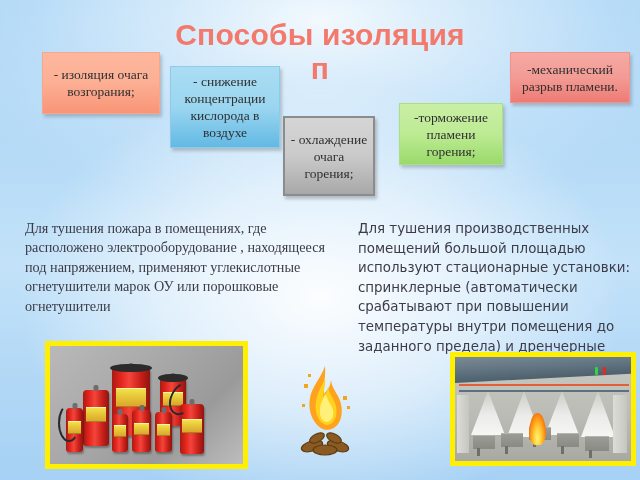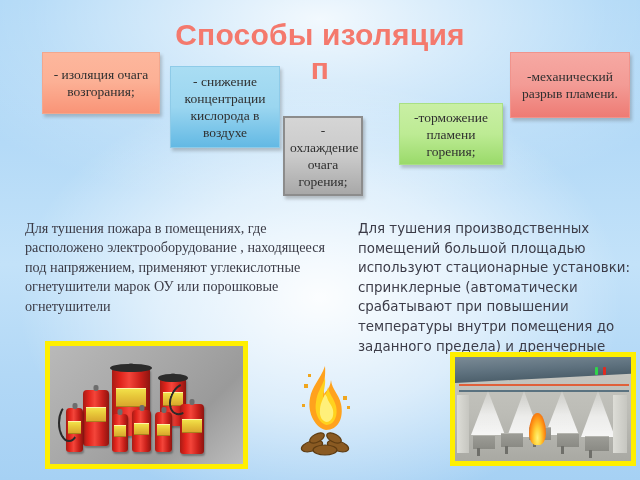--- a/index.html
+++ b/index.html
@@ -44,33 +44,33 @@
     border:1px solid #f2a78e;
     box-shadow:2px 3px 3px rgba(90,90,90,0.30);
   }
   #box-oxygen{
     left:170px;top:66px;width:110px;height:82px;
     background:linear-gradient(180deg,#a9ddf3 0%, #9bd6f0 50%, #63b9e4 100%);
     border:1px solid #8ecbe8;
     box-shadow:2px 3px 3px rgba(90,90,90,0.30);
   }
   #box-cooling{
-    left:283px;top:116px;width:80px;height:80px;
+    left:283px;top:116px;width:92px;height:80px;
     background:linear-gradient(180deg,#d5d5d5 0%, #cacaca 50%, #a8a8a8 100%);
     border:2px solid #8c8c8c;
     box-shadow:2px 3px 3px rgba(90,90,90,0.35);
   }
   #box-slowdown{
     left:399px;top:103px;width:104px;height:62px;
     background:linear-gradient(180deg,#c9efa4 0%, #bdeb94 50%, #9ada6a 100%);
     border:1px solid #a9e084;
     box-shadow:2px 3px 3px rgba(90,90,90,0.30);
   }
   #box-mechanical{
-    left:510px;top:52px;width:120px;height:66px;
+    left:510px;top:52px;width:120px;height:51px;
     background:linear-gradient(180deg,#f6a9a3 0%, #f39b95 50%, #ee7b74 100%);
     border:1px solid #f0938c;
     box-shadow:2px 3px 3px rgba(90,90,90,0.30);
   }
   
   #para-left{
     position:absolute;left:25px;top:219px;width:310px;
     font-family:"Liberation Serif", serif;
     font-size:14.2px;line-height:19.4px;color:#3b3b46;z-index:2;
   }

